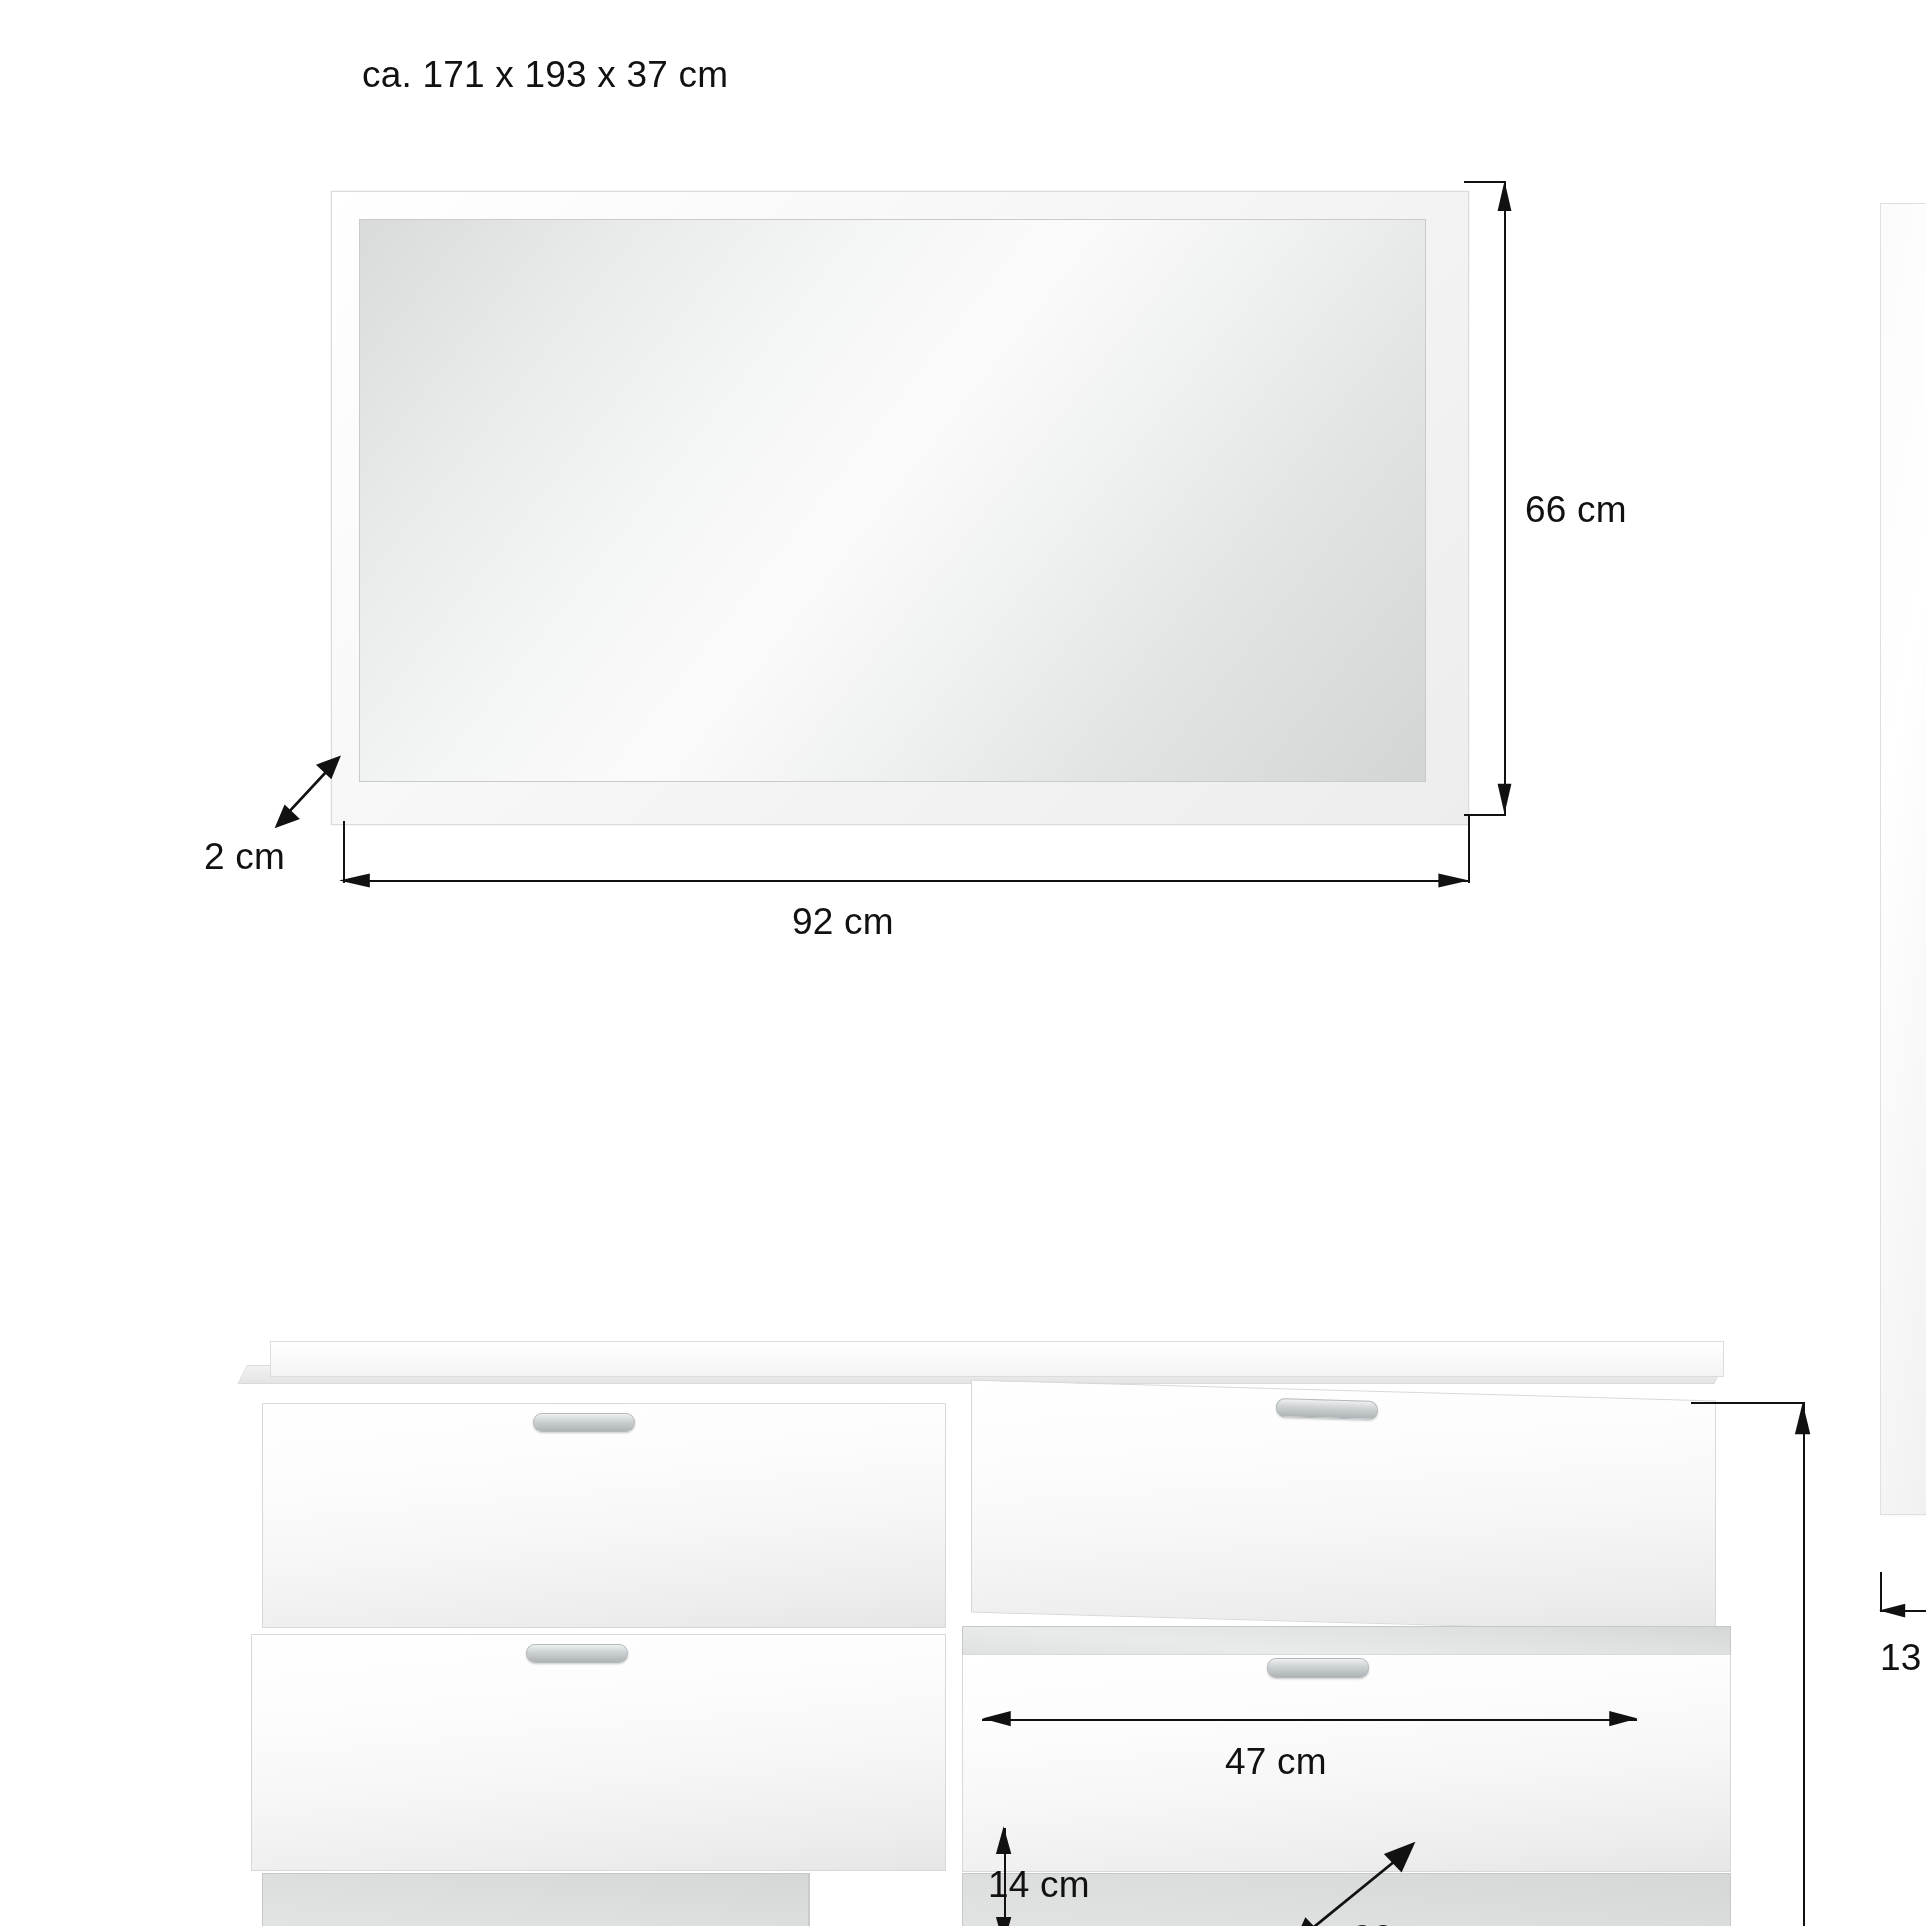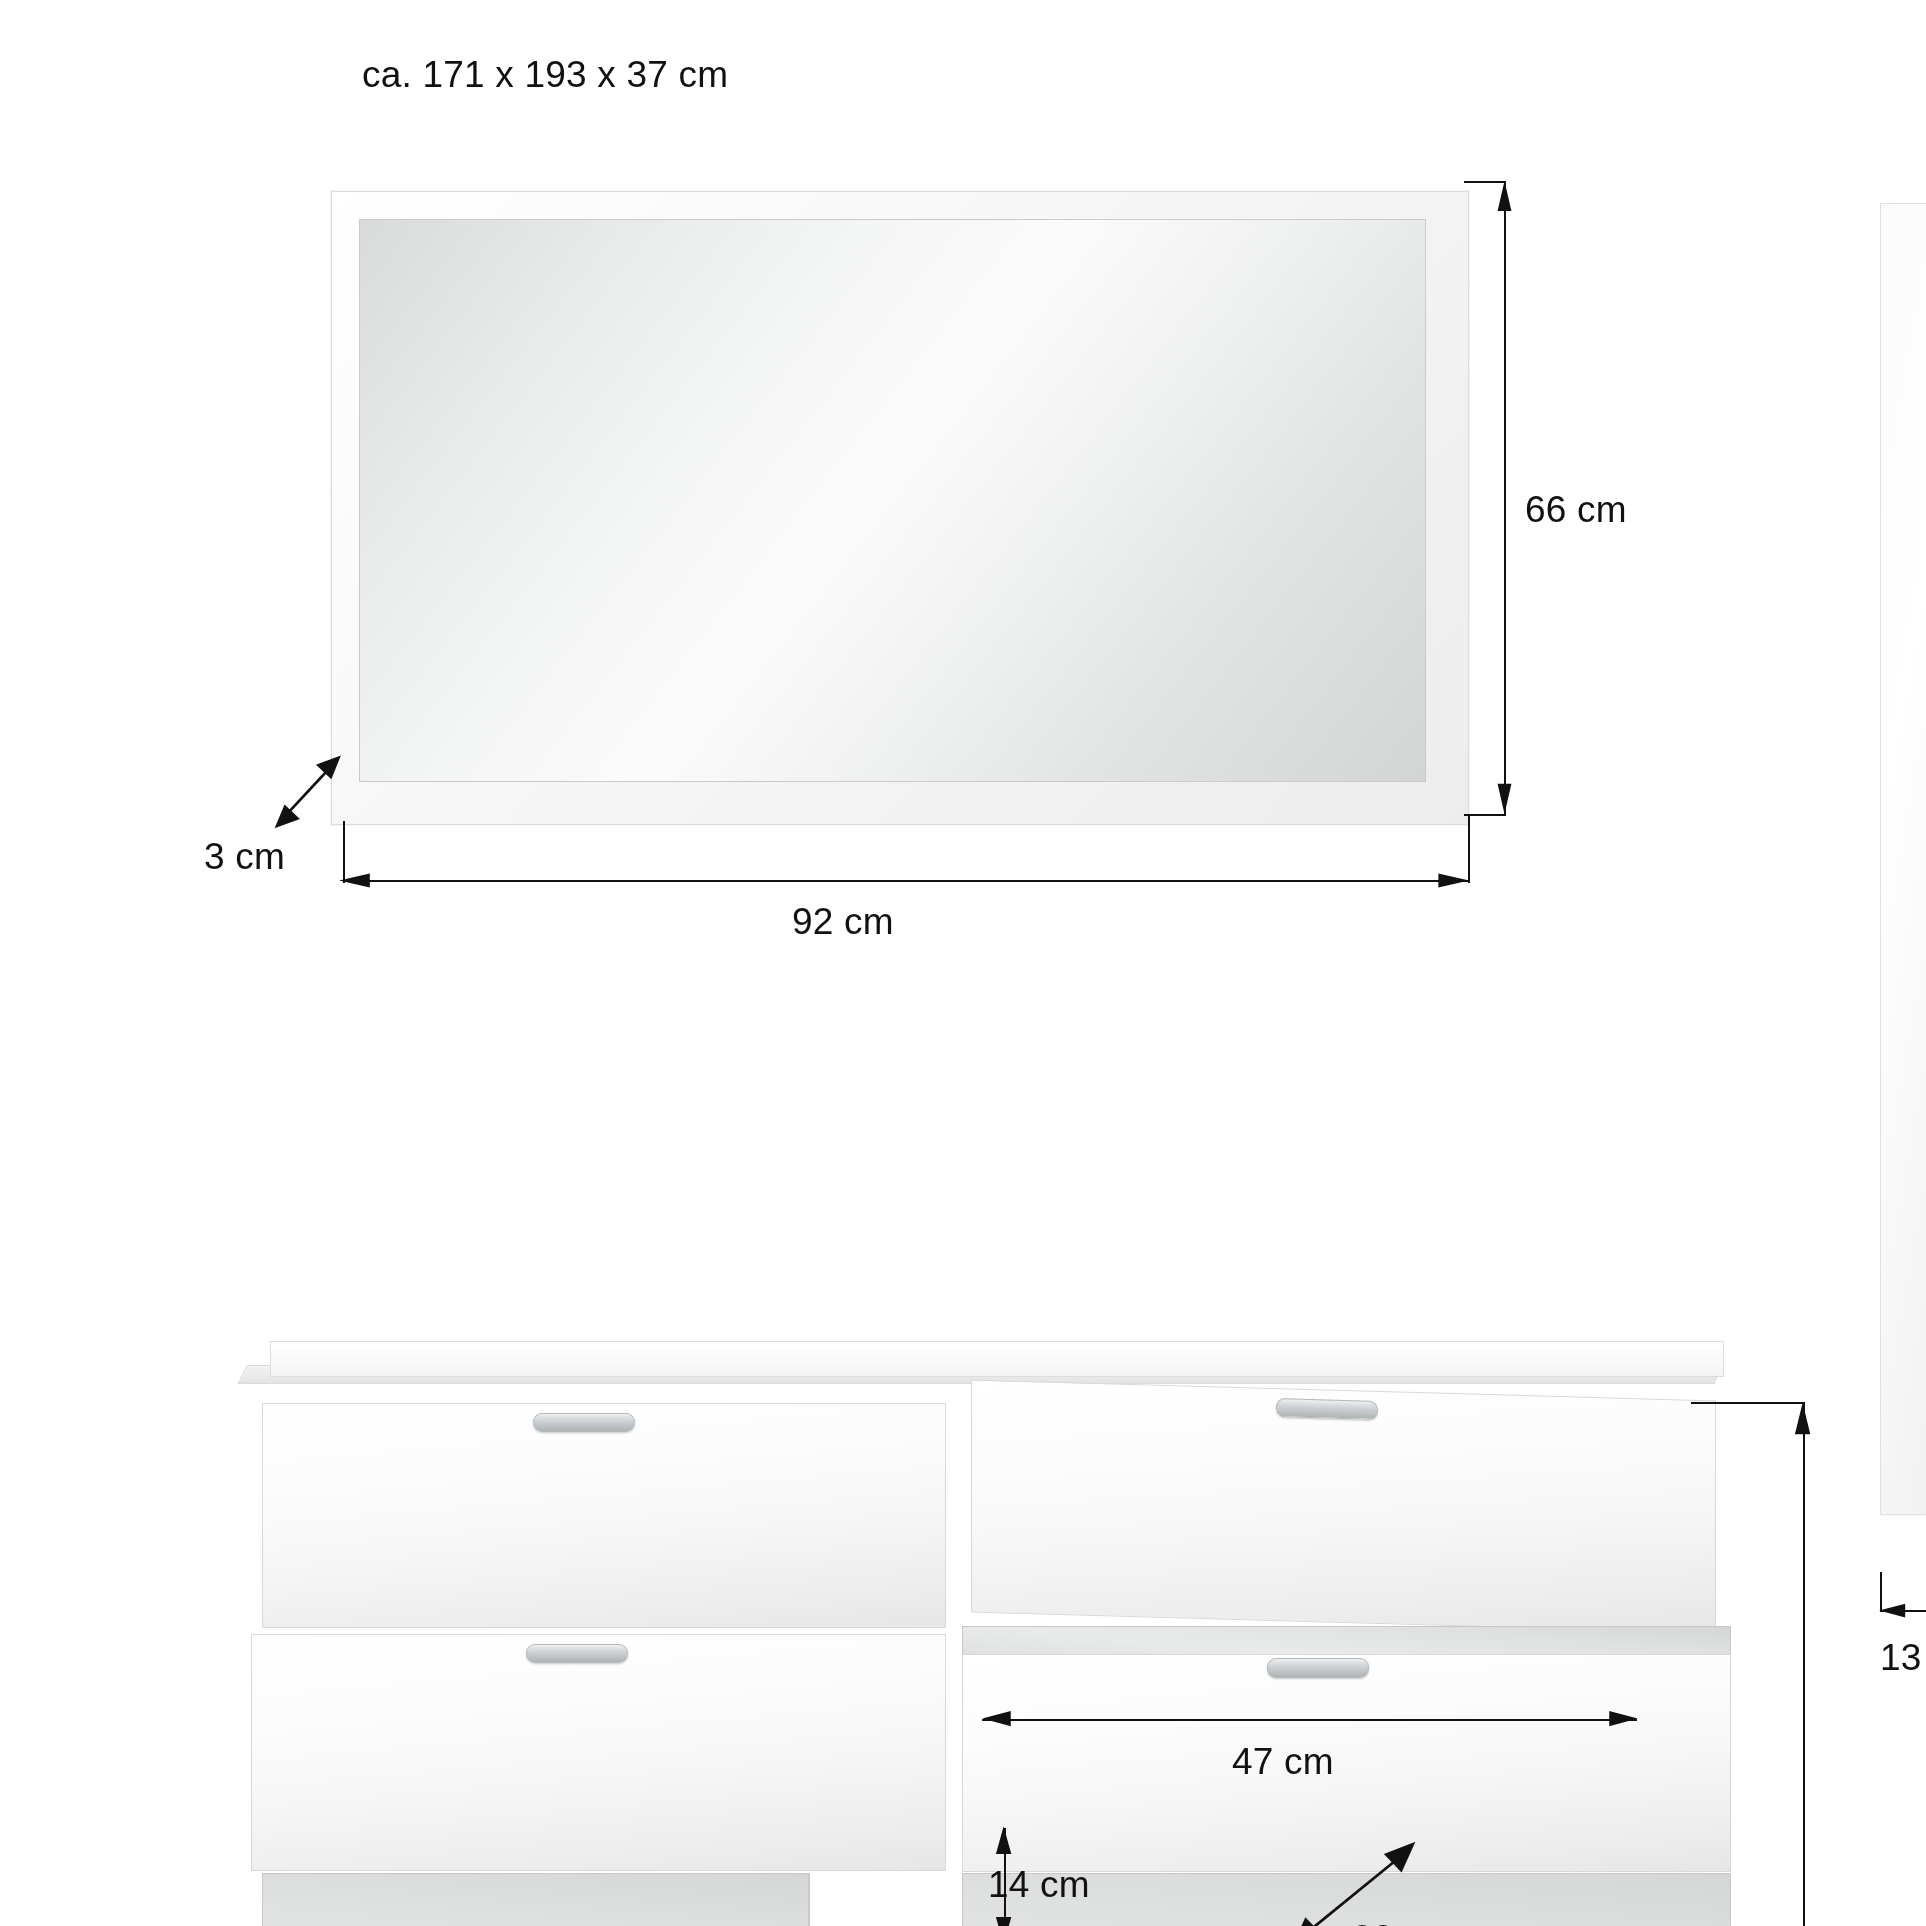--- a/index.html
+++ b/index.html
@@ -85,21 +85,21 @@
   <polygon points="0,40 80,22 80,58" fill="#111"></polygon>
   <polygon points="2935,40 2855,22 2855,58" fill="#111"></polygon>
 </svg>
 <div class="lbl big" style="left:792px;top:901px;">92 cm</div>
 
 <svg class="arrow" style="left:270px;top:747px;width:92px;height:92px;" viewBox="0 0 240 240" width="92" height="92">
   <line x1="30" y1="190" x2="165" y2="45" stroke="#111" stroke-width="7"></line>
   <polygon points="185,22 120,46 160,84" fill="#111"></polygon>
   <polygon points="12,212 78,188 38,150" fill="#111"></polygon>
 </svg>
-<div class="lbl big" style="left:204px;top:836px;">3 cm</div>
+<div class="lbl big" style="left:204px;top:836px;">2 cm</div>
 
 <div class="panel" style="left:1880px;top:203px;width:134px;height:1310px;">
   
   
   
 </div>
 
 <div class="line hline" style="left:1880px;top:1610px;width:134px;"></div>
 <div class="line vline" style="left:1880px;top:1572px;height:40px;"></div>
 
@@ -137,21 +137,21 @@
 
   <div class="line vline" style="left:561px;top:532px;height:389px;width:2.3px;background:#c9cbcb;"></div>
 
 </div>
 
 <div class="line hline" style="left:982px;top:1719px;width:655px;"></div>
 <svg class="arrow" style="left:975px;top:1704px;width:670px;height:30px;" viewBox="0 0 1740 78" width="670" height="30">
   <polygon points="18,38 92,18 92,58" fill="#111"></polygon>
   <polygon points="1722,38 1648,18 1648,58" fill="#111"></polygon>
 </svg>
-<div class="lbl big" style="left:1225px;top:1741px;margin-left:7px;">47 cm</div>
+<div class="lbl big" style="left:1225px;top:1741px;">47 cm</div>
 
 <div class="line vline" style="left:1004px;top:1828px;height:114px;"></div>
 <svg class="arrow" style="left:989px;top:1824px;width:30px;height:123px;" viewBox="0 0 78 320" width="30" height="123">
   <polygon points="38,6 18,78 58,78" fill="#111"></polygon>
   <polygon points="38,314 18,242 58,242" fill="#111"></polygon>
 </svg>
 <div class="lbl big" style="left:988px;top:1864px;">14 cm</div>
 
 <svg class="arrow" style="left:1283px;top:1834px;width:154px;height:127px;" viewBox="0 0 400 330" width="154" height="127">
   <line x1="48" y1="268" x2="318" y2="48" stroke="#111" stroke-width="7"></line>

